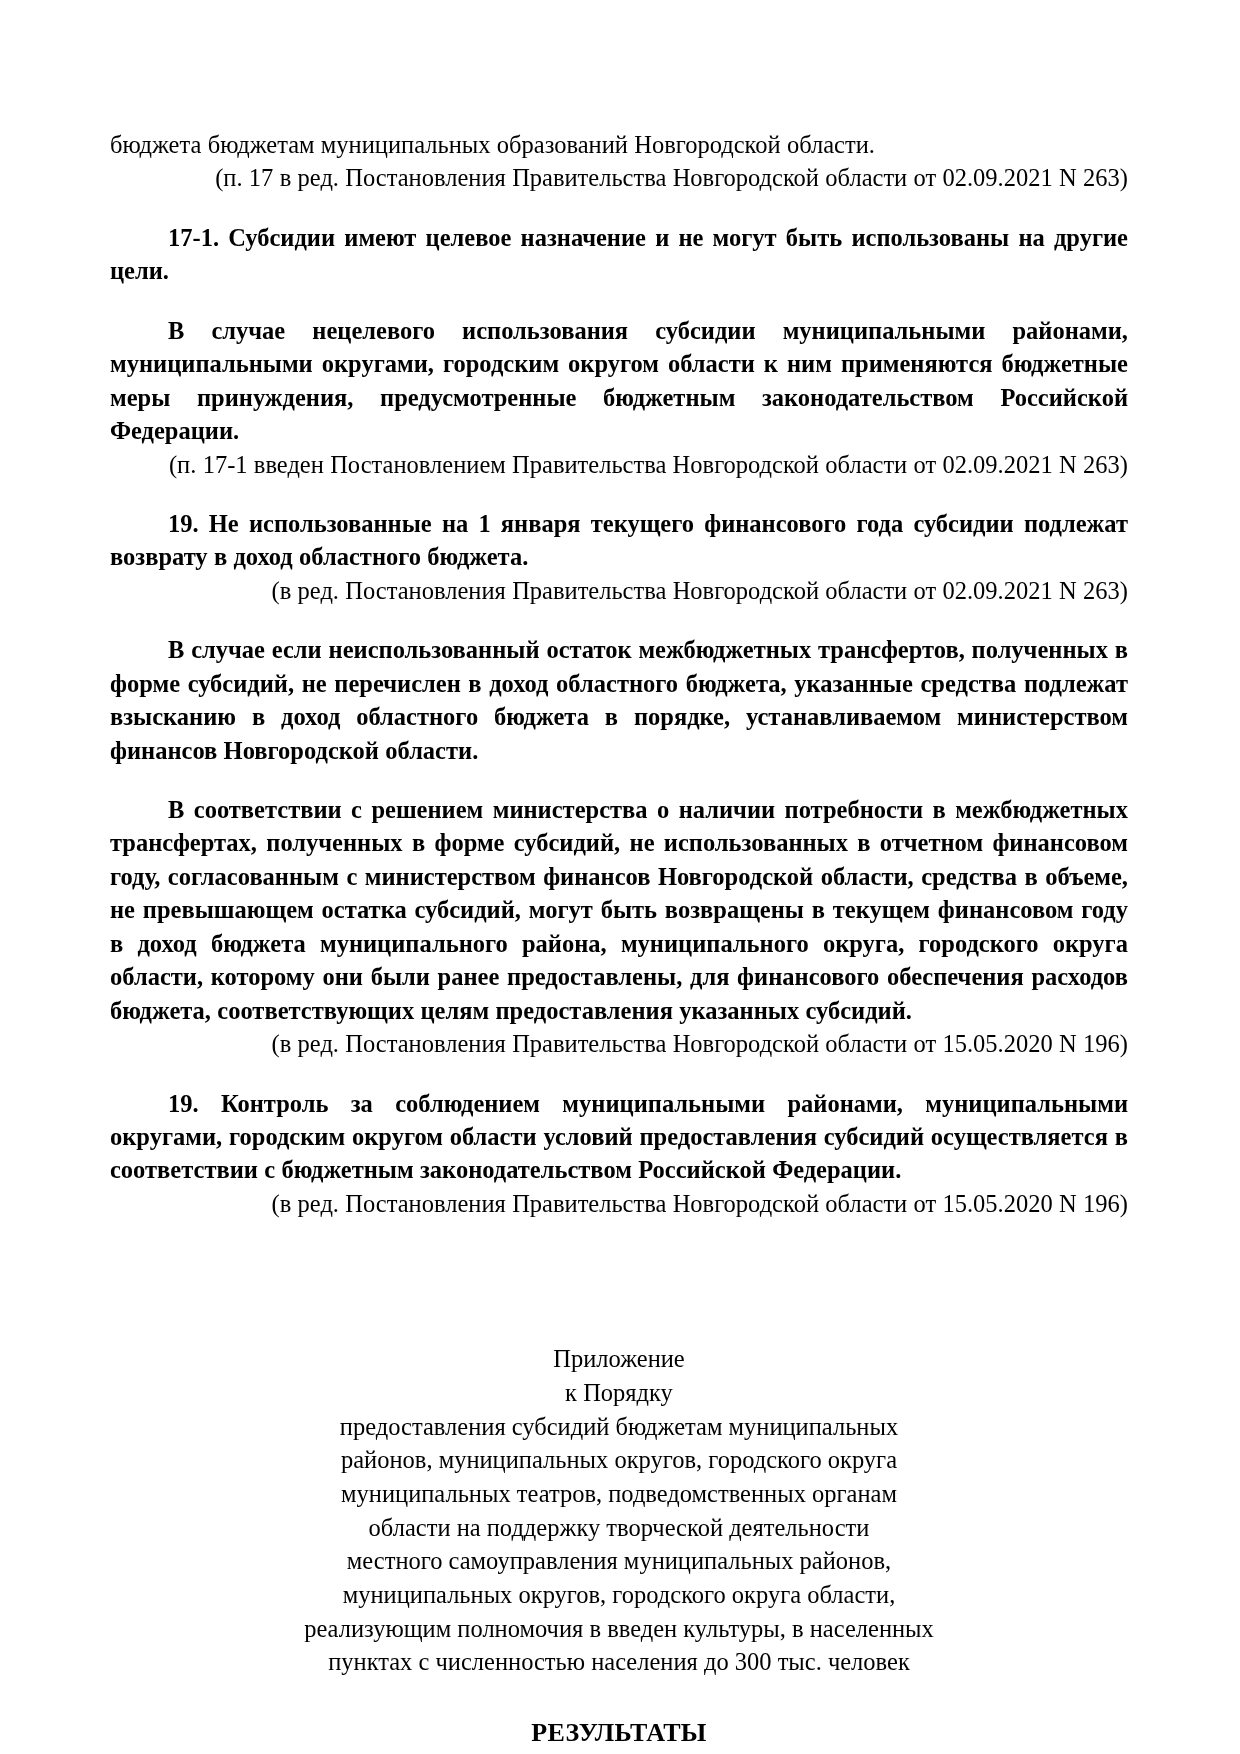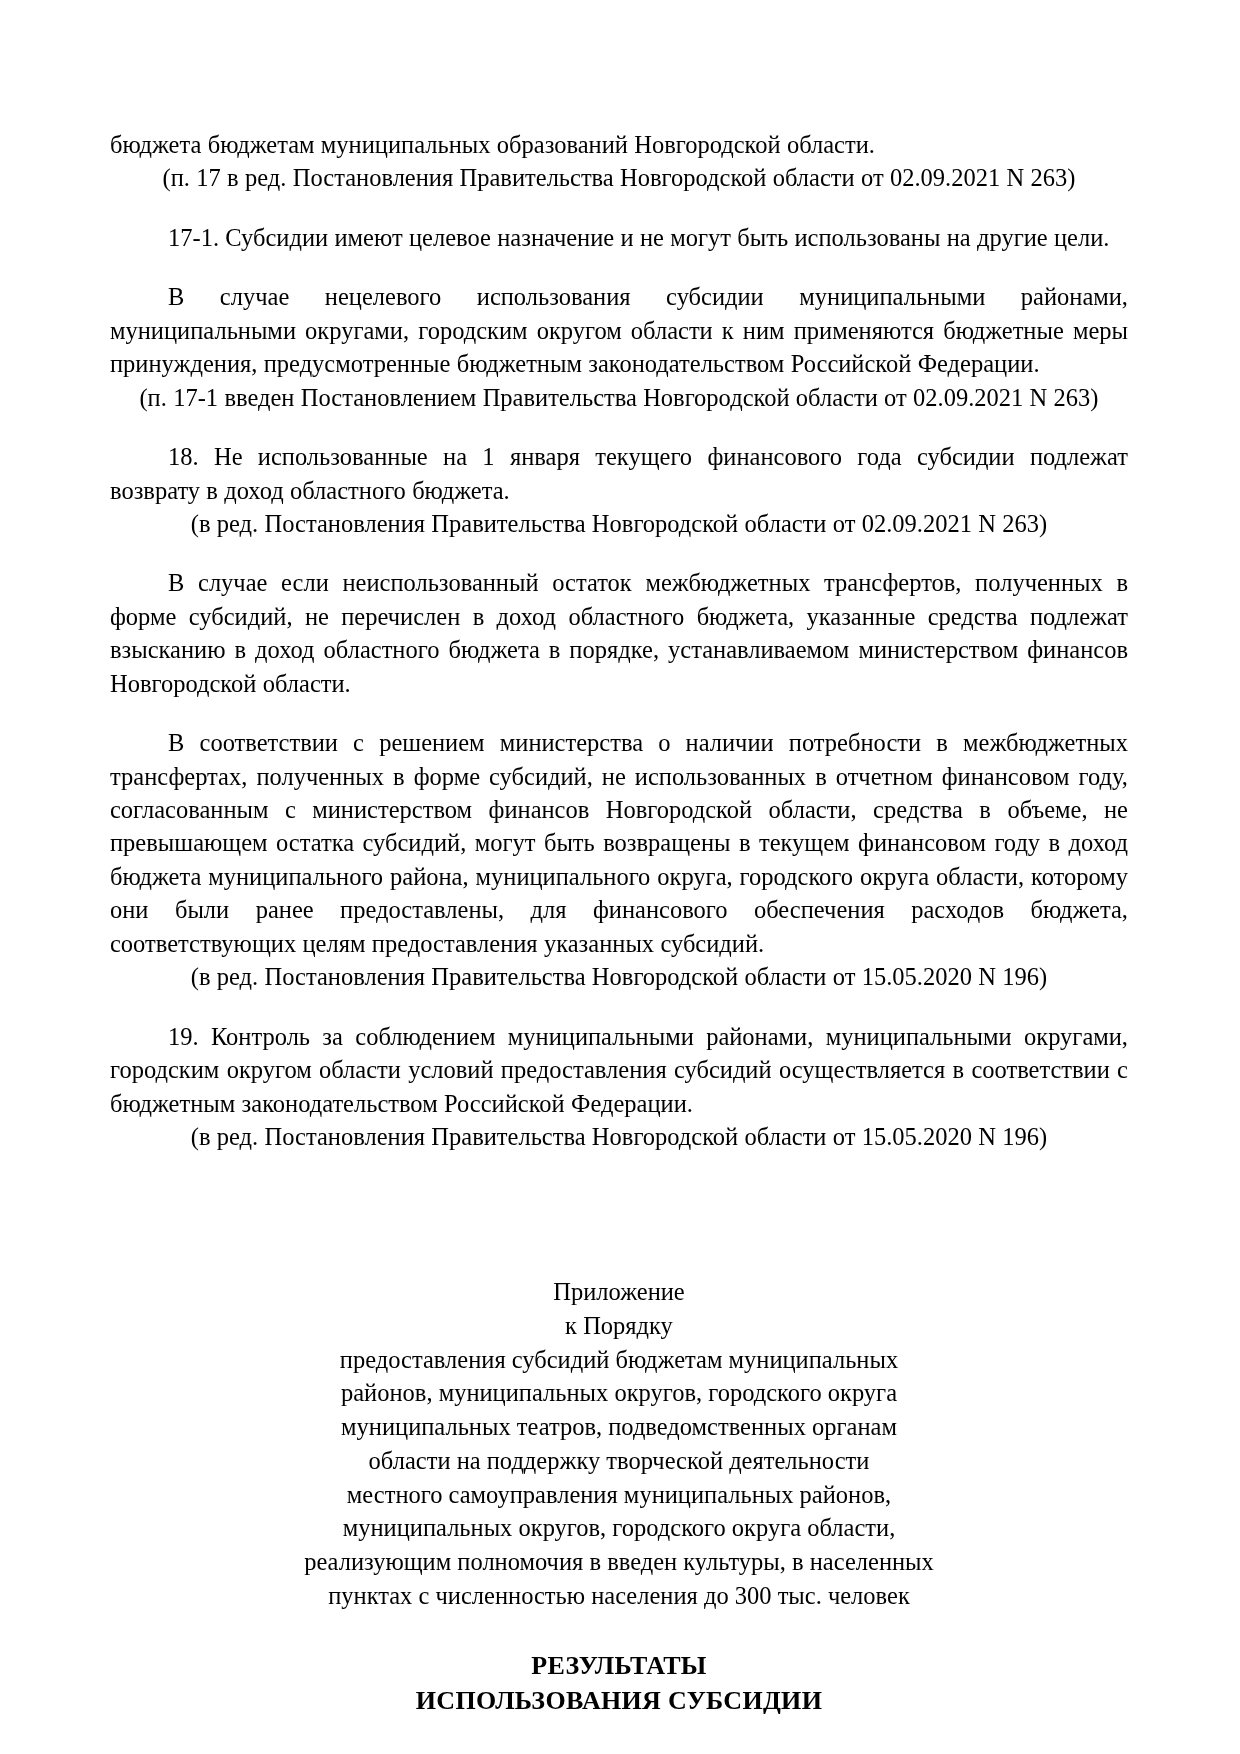--- a/index.html
+++ b/index.html
@@ -34,24 +34,25 @@
     text-align: justify;
     text-justify: inter-word;
     word-spacing: 0.2px;
   }
   p.flush {
     text-indent: 0;
     text-align: left;
   }
   p.indent {
     text-indent: 58px;
+    font-weight: bold;
   }
   p.ref {
     text-indent: 0;
-    text-align: center;
+    text-align: right;
   }
   .gap-md { height: 26px; }
 
   
   .appendix-block {
     margin-top: 0;
     text-align: center;
     font-size: 24.5px;
     line-height: 1.375;
   }
@@ -87,21 +88,21 @@
     <p class="indent">17-1. Субсидии имеют целевое назначение и не могут быть использованы на другие цели.</p>
 
     <div class="gap-md"></div>
 
     <p class="indent">В случае нецелевого использования субсидии муниципальными районами, муниципальными округами, городским округом области к ним применяются бюджетные меры принуждения, предусмотренные бюджетным законодательством Российской Федерации.</p>
 
     <p class="ref">(п. 17-1 введен Постановлением Правительства Новгородской области от 02.09.2021 N 263)</p>
 
     <div class="gap-md"></div>
 
-    <p class="indent">18. Не использованные на 1 января текущего финансового года субсидии подлежат возврату в доход областного бюджета.</p>
+    <p class="indent">19. Не использованные на 1 января текущего финансового года субсидии подлежат возврату в доход областного бюджета.</p>
 
     <p class="ref">(в ред. Постановления Правительства Новгородской области от 02.09.2021 N 263)</p>
 
     <div class="gap-md"></div>
 
     <p class="indent">В случае если неиспользованный остаток межбюджетных трансфертов, полученных в форме субсидий, не перечислен в доход областного бюджета, указанные средства подлежат взысканию в доход областного бюджета в порядке, устанавливаемом министерством финансов Новгородской области.</p>
 
     <div class="gap-md"></div>
 
     <p class="indent">В соответствии с решением министерства о наличии потребности в межбюджетных трансфертах, полученных в форме субсидий, не использованных в отчетном финансовом году, согласованным с министерством финансов Новгородской области, средства в объеме, не превышающем остатка субсидий, могут быть возвращены в текущем финансовом году в доход бюджета муниципального района, муниципального округа, городского округа области, которому они были ранее предоставлены, для финансового обеспечения расходов бюджета, соответствующих целям предоставления указанных субсидий.</p>

